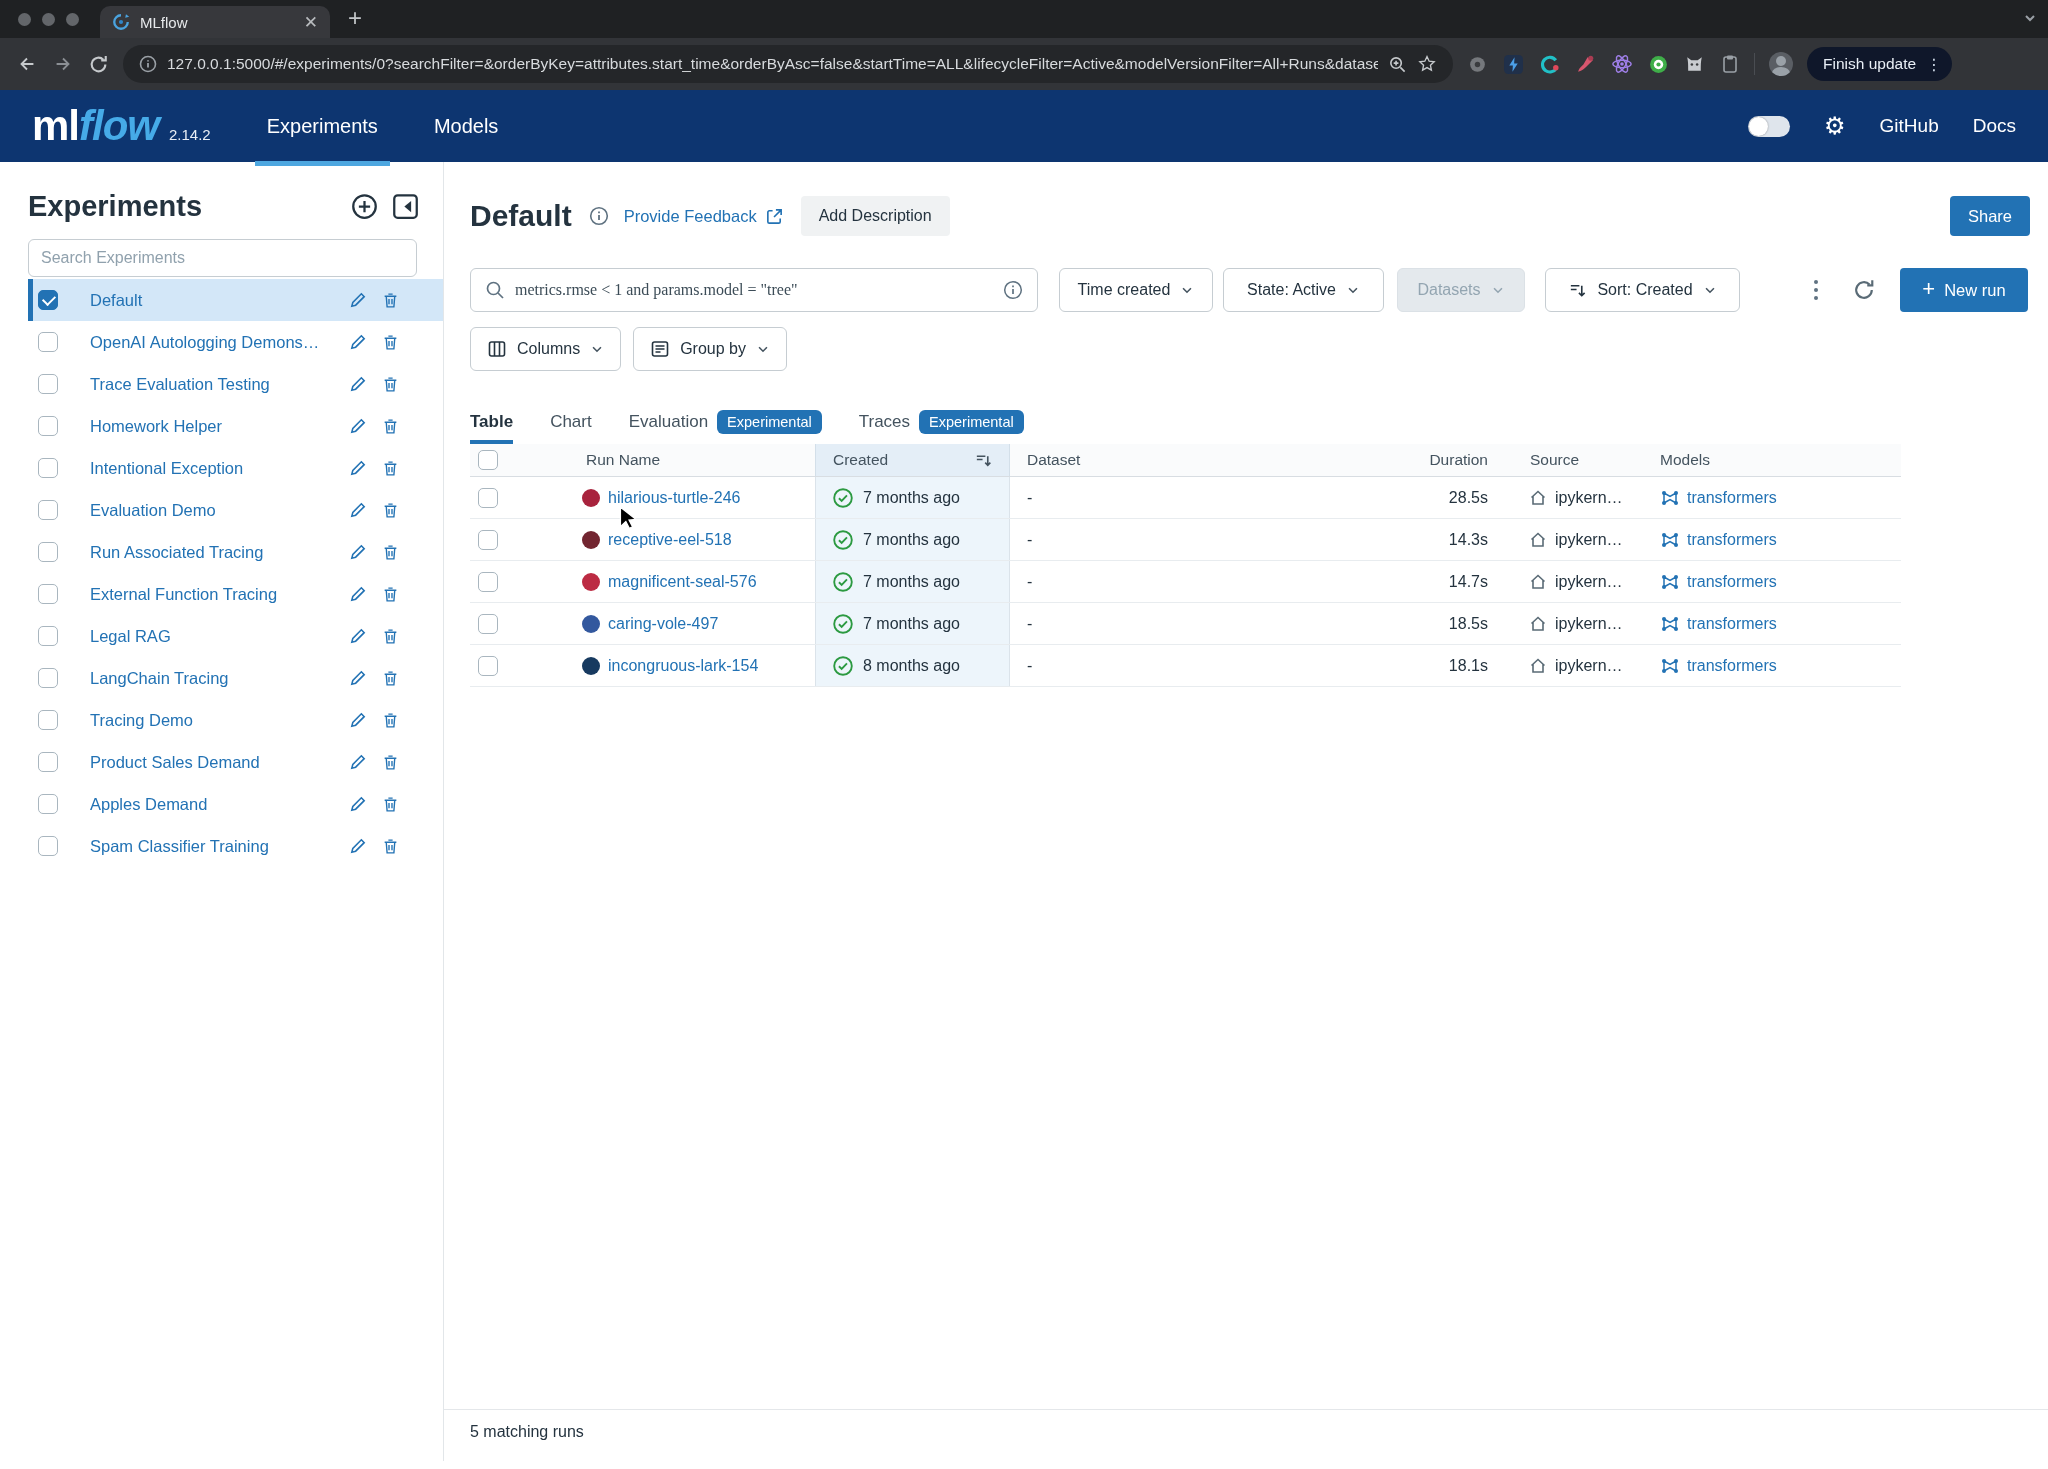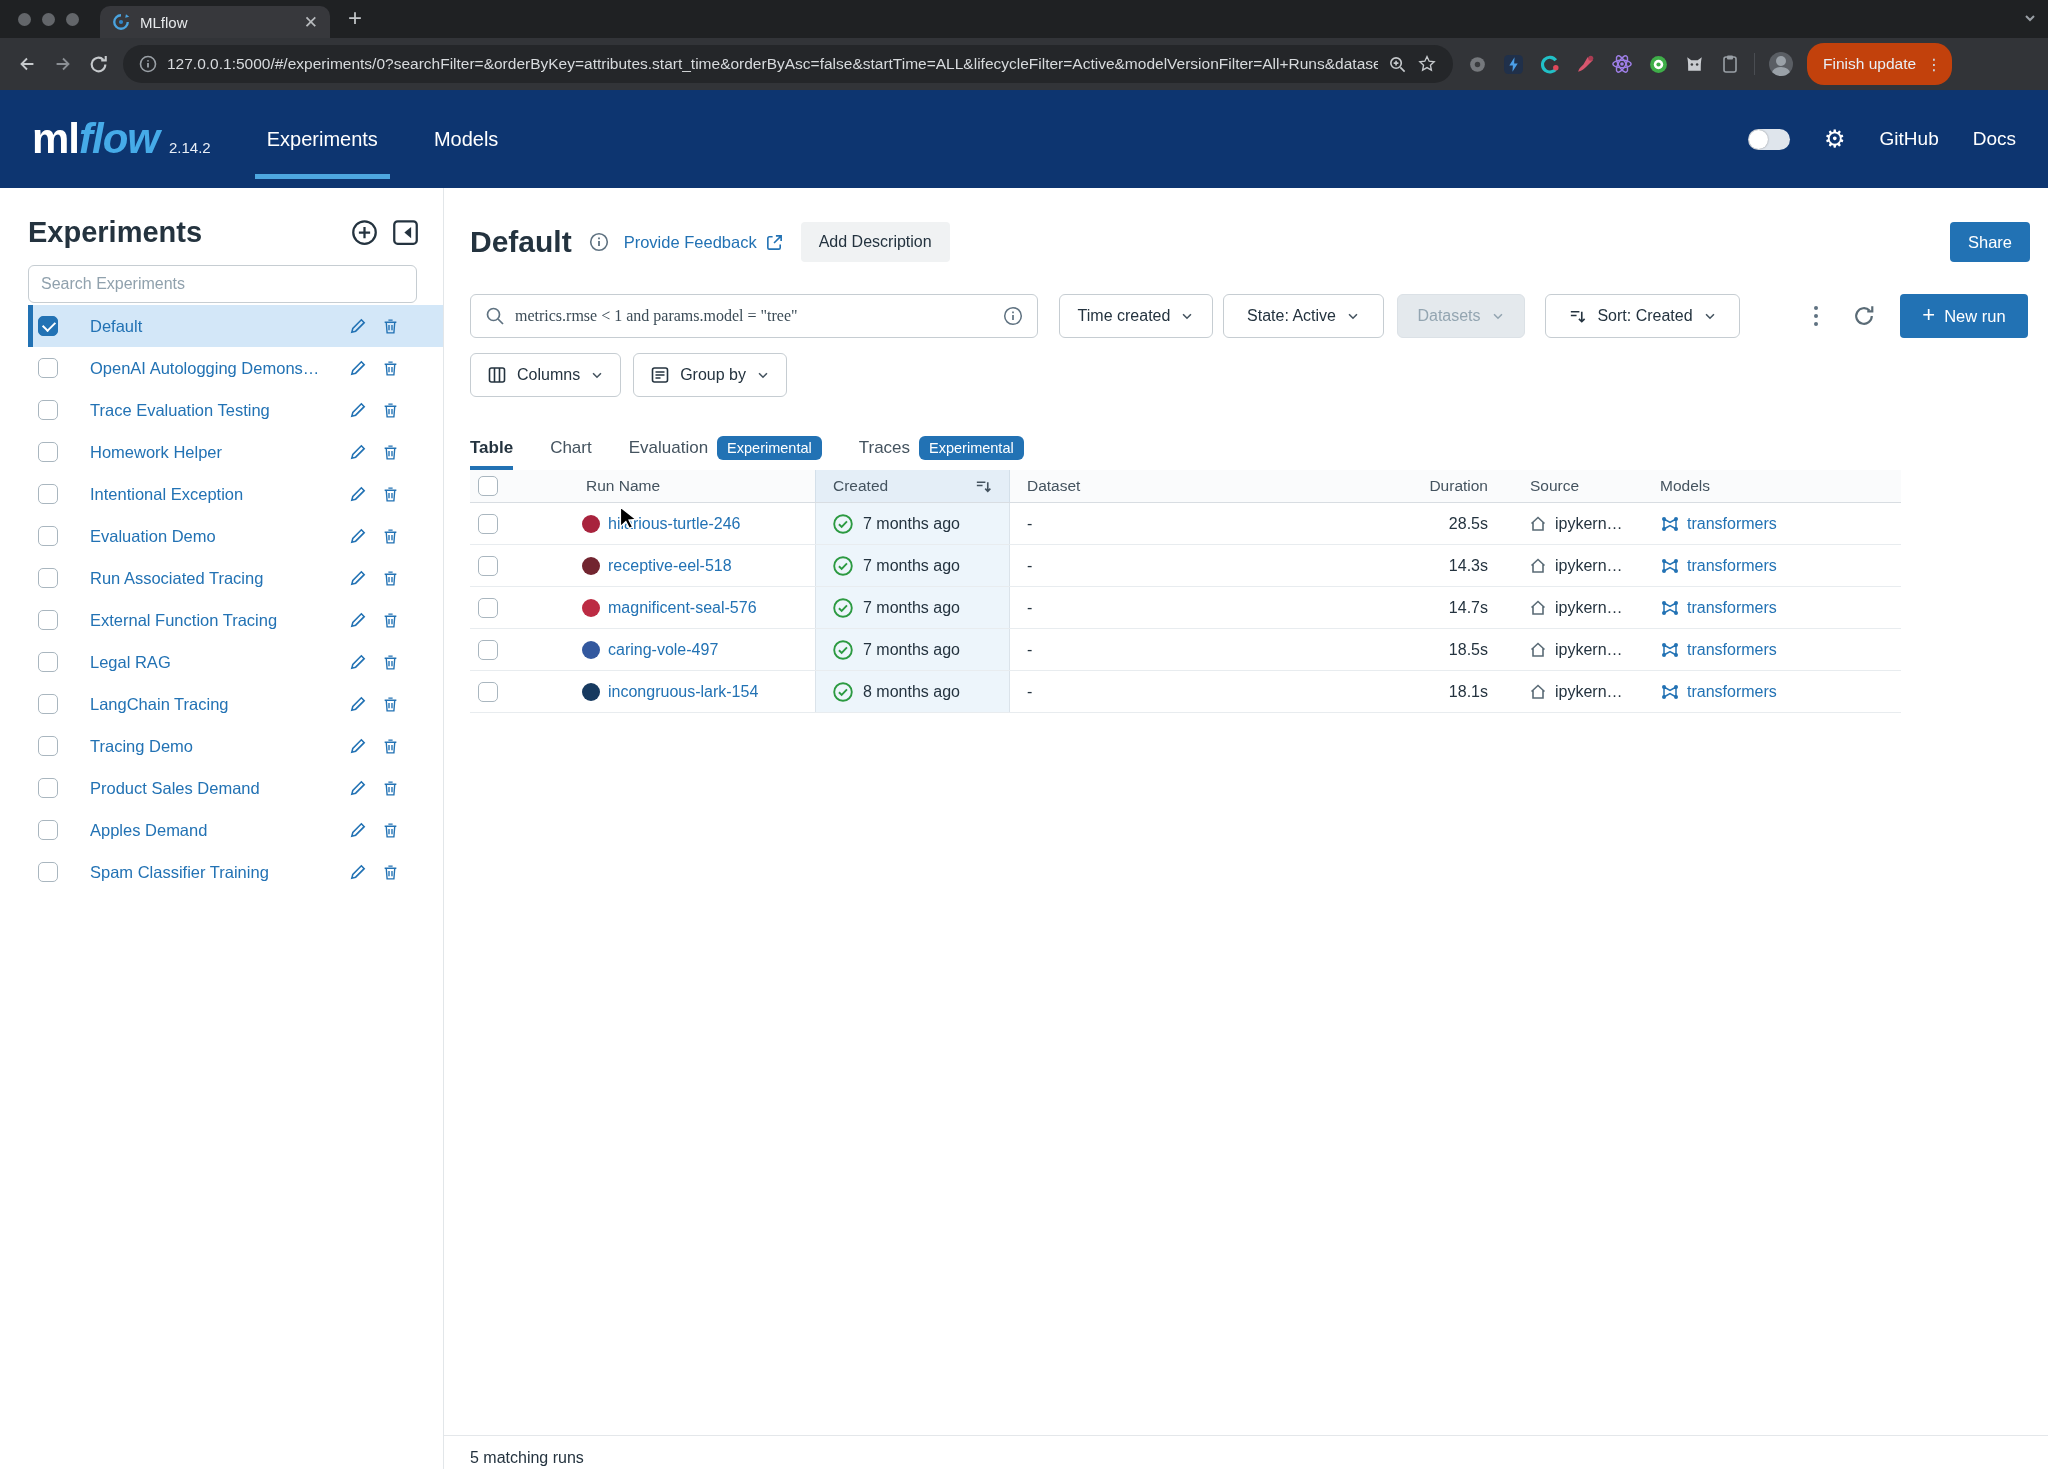--- a/index.html
+++ b/index.html
@@ -21,26 +21,26 @@
   .toolbar { height:52px; background:#323438; display:flex; align-items:center; padding:0 16px; gap:14px; }
   .navbtn { flex:0 0 auto; display:flex; align-items:center; }
   .omnibox { width:1330px; height:38px; background:#242629; border-radius:19px; display:flex;
     align-items:center; padding:0 16px; color:#d7dadd; font-size:15.5px; gap:10px; }
   .omnibox .url { flex:1; white-space:nowrap; overflow:hidden; }
   .ext-icons { display:flex; gap:15px; align-items:center; }
   .vdiv { width:1px; height:22px; background:#4a4d52; }
   .avatar { width:24px; height:24px; border-radius:50%; background:#5a5e64; position:relative; overflow:hidden; }
   .avatar:before { content:""; position:absolute; left:7px; top:4px; width:10px; height:10px; border-radius:50%; background:#9aa1a8; }
   .avatar:after { content:""; position:absolute; left:3px; top:15px; width:18px; height:12px; border-radius:50%; background:#9aa1a8; }
-  .update-pill { height:42px; background:#c2410c; border-radius:17px; color:#e9eff6; display:flex;
+  .update-pill { height:34px; background:#0f172a; border-radius:17px; color:#e9eff6; display:flex;
     align-items:center; padding:0 10px 0 16px; font-size:15.5px; gap:10px; white-space:nowrap; }
   .pill-dots { letter-spacing:0; font-size:16px; color:#cfdbe8; }
 
   
-  .mlheader { height:98px; background:#0d3570; display:flex; align-items:center; color:#fff; padding:0 32px; }
+  .mlheader { height:72px; background:#0d3570; display:flex; align-items:center; color:#fff; padding:0 32px; }
   .logo { display:flex; align-items:baseline; }
   .logo .ml { font-size:42px; font-weight:bold; letter-spacing:-1px; }
   .logo .flow { font-size:42px; font-style:italic; font-weight:bold; color:#46abe8; letter-spacing:-1px; }
   .logo .ver { font-size:15px; margin-left:10px; color:#e8eef6; }
   .mlnav { display:flex; margin-left:56px; height:80px; gap:56px; }
   .mlnav-item { position:relative; display:flex; align-items:center; font-size:20px; color:#fff; cursor:default; }
   .mlnav-item.active:after { content:""; position:absolute; left:-12px; right:-12px; bottom:0; height:5px; background:#4da7e0; }
   .mlh-right { margin-left:auto; display:flex; align-items:center; gap:34px; }
   .toggle { width:42px; height:21px; border-radius:11px; background:#dfe5ec; position:relative; }
   .toggle:before { content:""; position:absolute; left:1px; top:1px; width:19px; height:19px; border-radius:50%; background:#fff; box-shadow:0 0 2px rgba(0,0,0,.4); }

